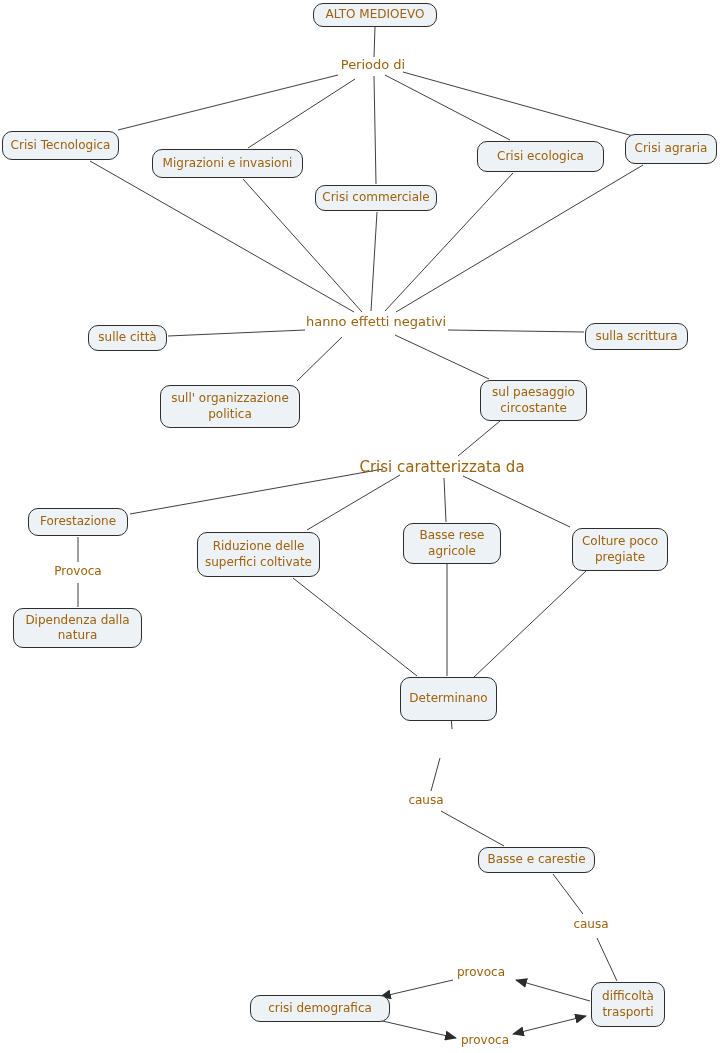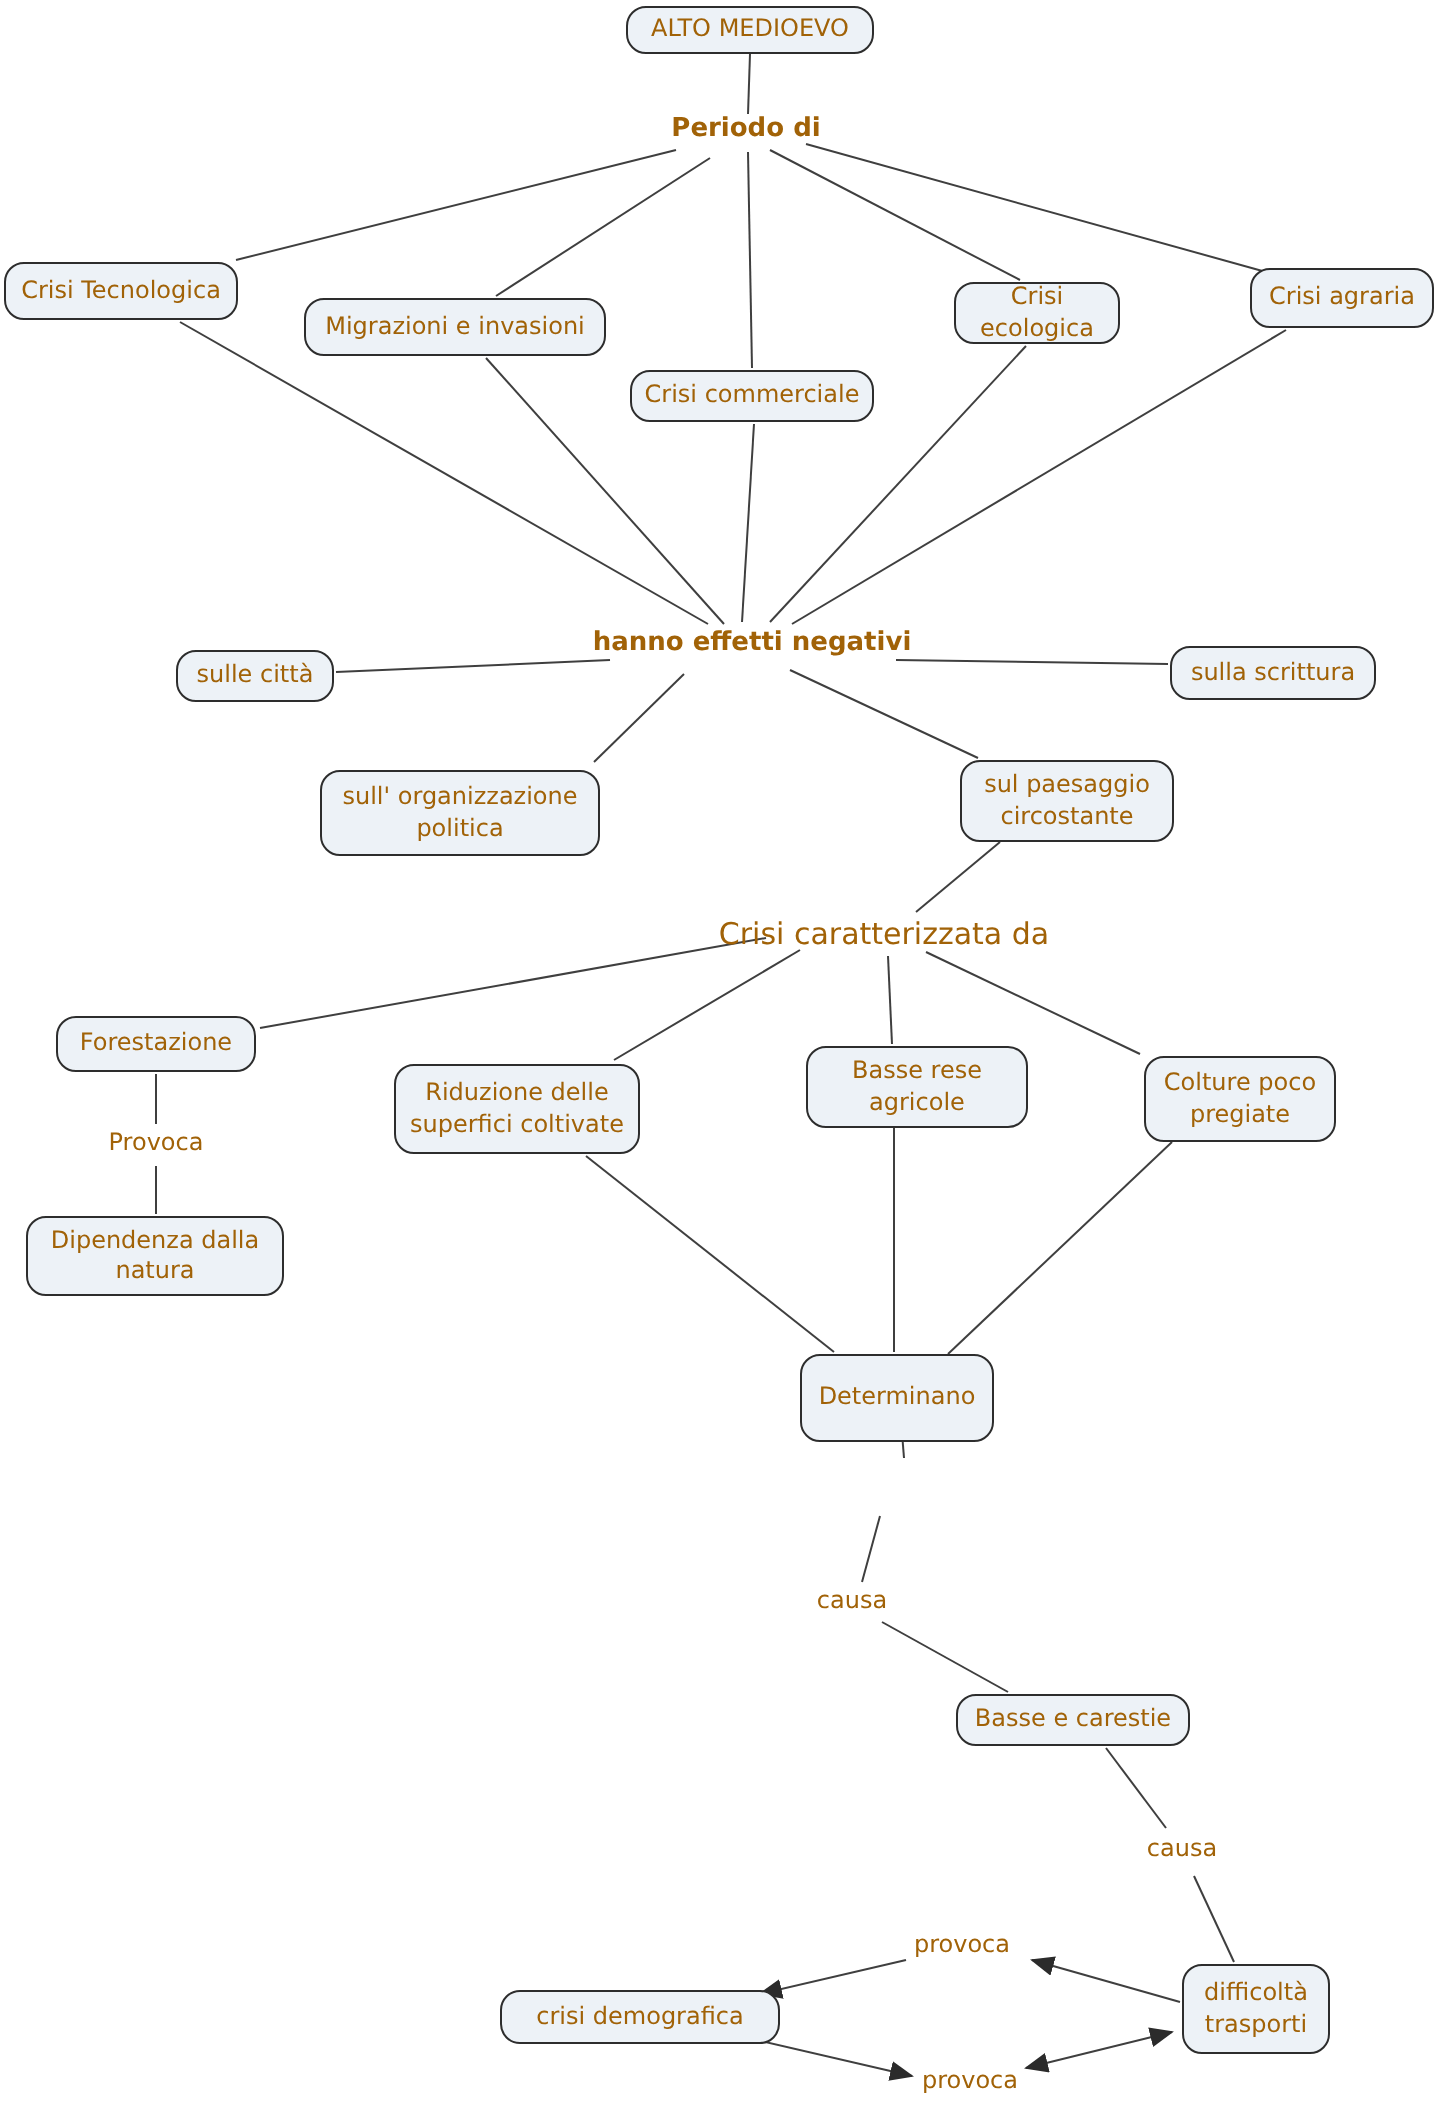--- a/index.html
+++ b/index.html
@@ -42,21 +42,21 @@
     white-space: pre-line;
     padding: 1px 2px;
   }
   .link-label {
     position: absolute;
     transform: translateX(-50%);
     white-space: nowrap;
     font-size: 12px;
     line-height: 1.1;
   }
-  .lbl-lg { font-size: 13px; font-weight: bold; }
+  .lbl-lg { font-size: 13px; }
   .lbl-sm { font-size: 15px; }
 </style>
 </head>
 <body>
 
 <div class="canvas" style="--bg: #ffffff; --node-fill: #edf2f7; --node-border: #2d2d2d; --line: #3f3f3f;">
 
   <svg class="edges" viewBox="0 0 720 1053" xmlns="http://www.w3.org/2000/svg">
     <defs>
       <marker id="arrow" markerUnits="userSpaceOnUse" markerWidth="12" markerHeight="10" refX="11" refY="5" orient="auto-start-reverse">
@@ -104,40 +104,40 @@
   </svg>
 
   <div class="node" style="left:313px;top:3px;width:124px;height:24px">ALTO MEDIOEVO</div>
 
   <div class="node" style="left:2px;top:131px;width:117px;height:29px">Crisi Tecnologica</div>
 
   <div class="node" style="left:152px;top:149px;width:151px;height:29px">Migrazioni e invasioni</div>
 
   <div class="node" style="left:315px;top:185px;width:122px;height:26px">Crisi commerciale</div>
 
-  <div class="node" style="left:477px;top:141px;width:83px;height:31px">Crisi ecologica</div>
+  <div class="node" style="left:477px;top:141px;width:127px;height:31px">Crisi ecologica</div>
 
   <div class="node" style="left:625px;top:134px;width:92px;height:30px">Crisi agraria</div>
 
   <div class="node" style="left:88px;top:325px;width:79px;height:26px">sulle città</div>
 
   <div class="node" style="left:585px;top:323px;width:103px;height:27px">sulla scrittura</div>
 
   <div class="node" style="left:160px;top:385px;width:140px;height:43px">sull' organizzazione
 politica</div>
 
   <div class="node" style="left:480px;top:380px;width:107px;height:41px">sul paesaggio
 circostante</div>
 
   <div class="node" style="left:28px;top:508px;width:100px;height:28px">Forestazione</div>
 
   <div class="node" style="left:197px;top:532px;width:123px;height:45px">Riduzione delle
 superfici coltivate</div>
 
-  <div class="node" style="left:403px;top:523px;width:111px;height:41px">Basse rese
+  <div class="node" style="left:403px;top:523px;width:98px;height:41px">Basse rese
 agricole</div>
 
   <div class="node" style="left:572px;top:528px;width:96px;height:43px">Colture poco
 pregiate</div>
 
   <div class="node" style="left:13px;top:608px;width:129px;height:40px">Dipendenza dalla
 natura</div>
 
   <div class="node" style="left:400px;top:677px;width:97px;height:44px">Determinano</div>
 

